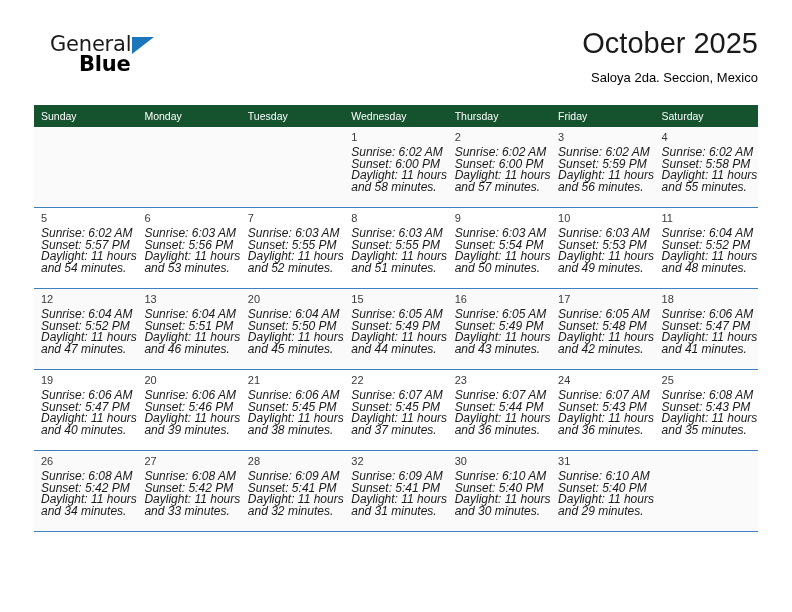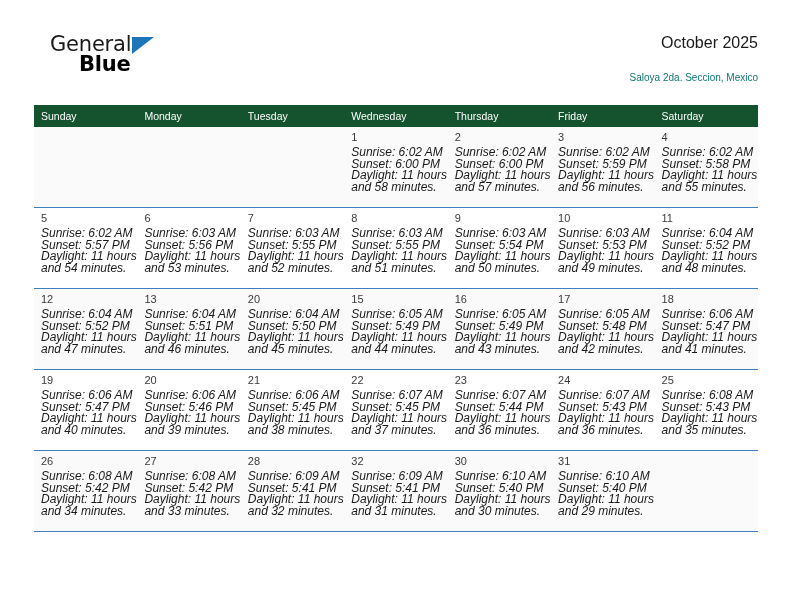--- a/index.html
+++ b/index.html
@@ -65,30 +65,30 @@
     font-family: "DejaVu Sans", sans-serif;
     font-weight: 700;
   }
   .title-block {
     position: absolute;
     right: 0;
     top: 0;
     text-align: right;
   }
   .cal-title {
-    font-size: 16px;
+    font-size: 29px;
     font-weight: 400;
     color: #1a1a1a;
     line-height: 30px;
     white-space: nowrap;
   }
   .cal-subtitle {
-    font-size: 10px;
+    font-size: 13px;
     font-weight: 400;
-    color: #0f766e;
+    color: #000000;
     line-height: 18px;
     margin-top: 11px;
     white-space: nowrap;
   }
 
   
   .calendar {
     position: absolute;
     left: 34px;
     top: 105px;

